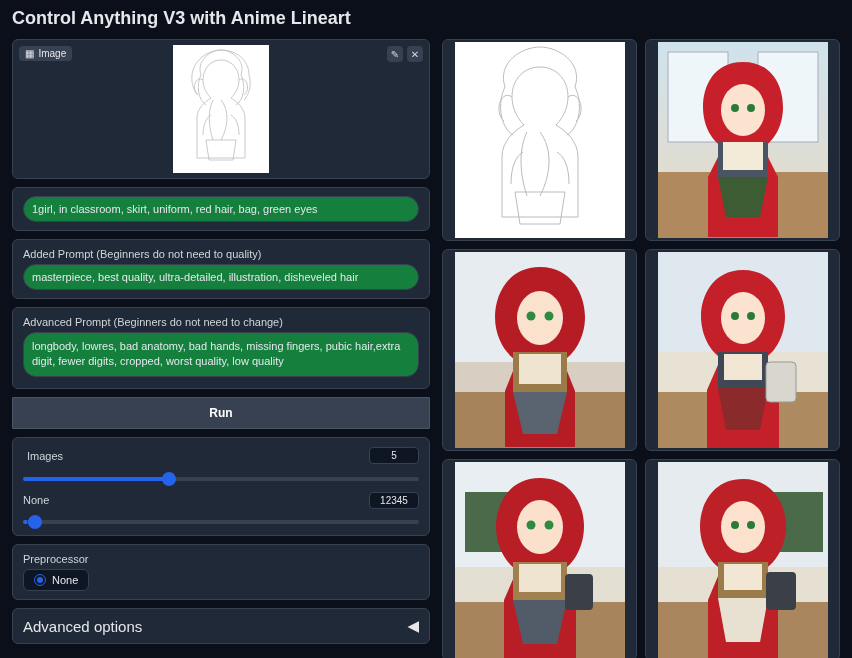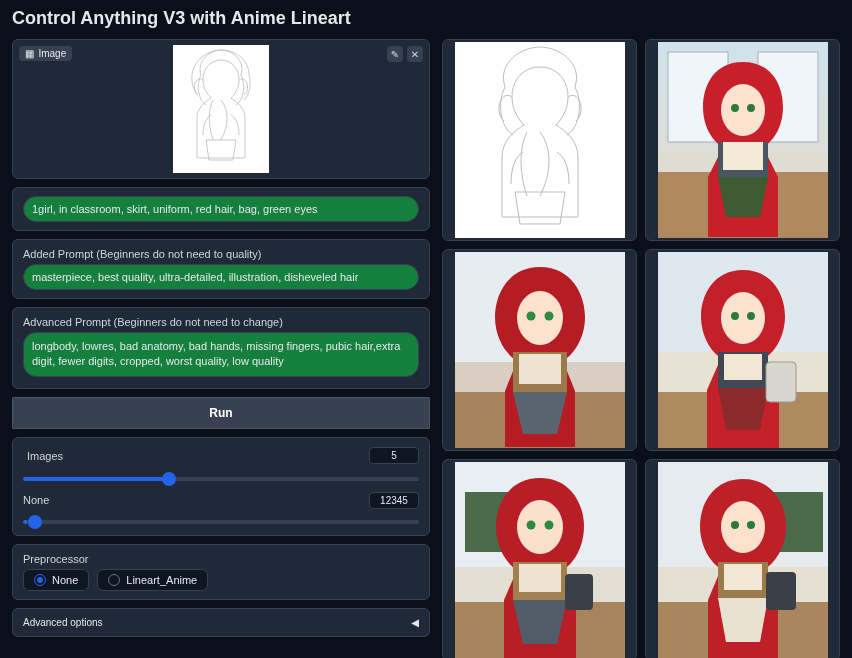--- a/index.html
+++ b/index.html
@@ -75,22 +75,22 @@
 .radio {
   width:12px; height:12px; border-radius:50%;
   border:1px solid #6b7280; display:inline-block; position:relative;
 }
 .radio.checked { border-color:#2563eb; }
 .radio.checked::after {
   content:""; position:absolute; top:2px; left:2px; width:6px; height:6px;
   background:#2563eb; border-radius:50%;
 }
 .accordion {
-  display:flex; justify-content:space-between; align-items:center;
-  cursor:pointer; font-size:10px;
+  display:flex; justify-content:space-between; align-items:flex-end;
+  cursor:pointer; font-size:15px;
 }
 .gallery {
   display:grid; grid-template-columns:1fr 1fr; gap:8px;
 }
 .gitem {
   border:1px solid #374151; border-radius:6px; overflow:hidden;
   background:#1f2937; height:202px; display:flex; align-items:center; justify-content:center;
 }
 .gitem-inner { width:170px; height:196px; position:relative; }
 .lineart-bg { background:#fff; }
@@ -156,24 +156,20 @@
       </div>
       <input type="range" style="background: linear-gradient(to right, rgb(37, 99, 235) 0%, rgb(37, 99, 235) 1%, rgb(55, 65, 81) 1%, rgb(55, 65, 81) 100%);" min="0" max="999999" value="12345">
     </div>
 
     <div class="panel">
       <span class="label">Preprocessor</span>
       <div class="radiorow">
         <div class="radiobox">
           <span class="radio checked"></span>
           <span>None</span>
-        </div>
-        <div class="radiobox">
-          <span class="radio"></span>
-          <span>Lineart_Anime</span>
         </div>
       </div>
     </div>
 
     <div class="panel accordion">
       <span>Advanced options</span>
       <span>◀</span>
     </div>
 
   </div>

